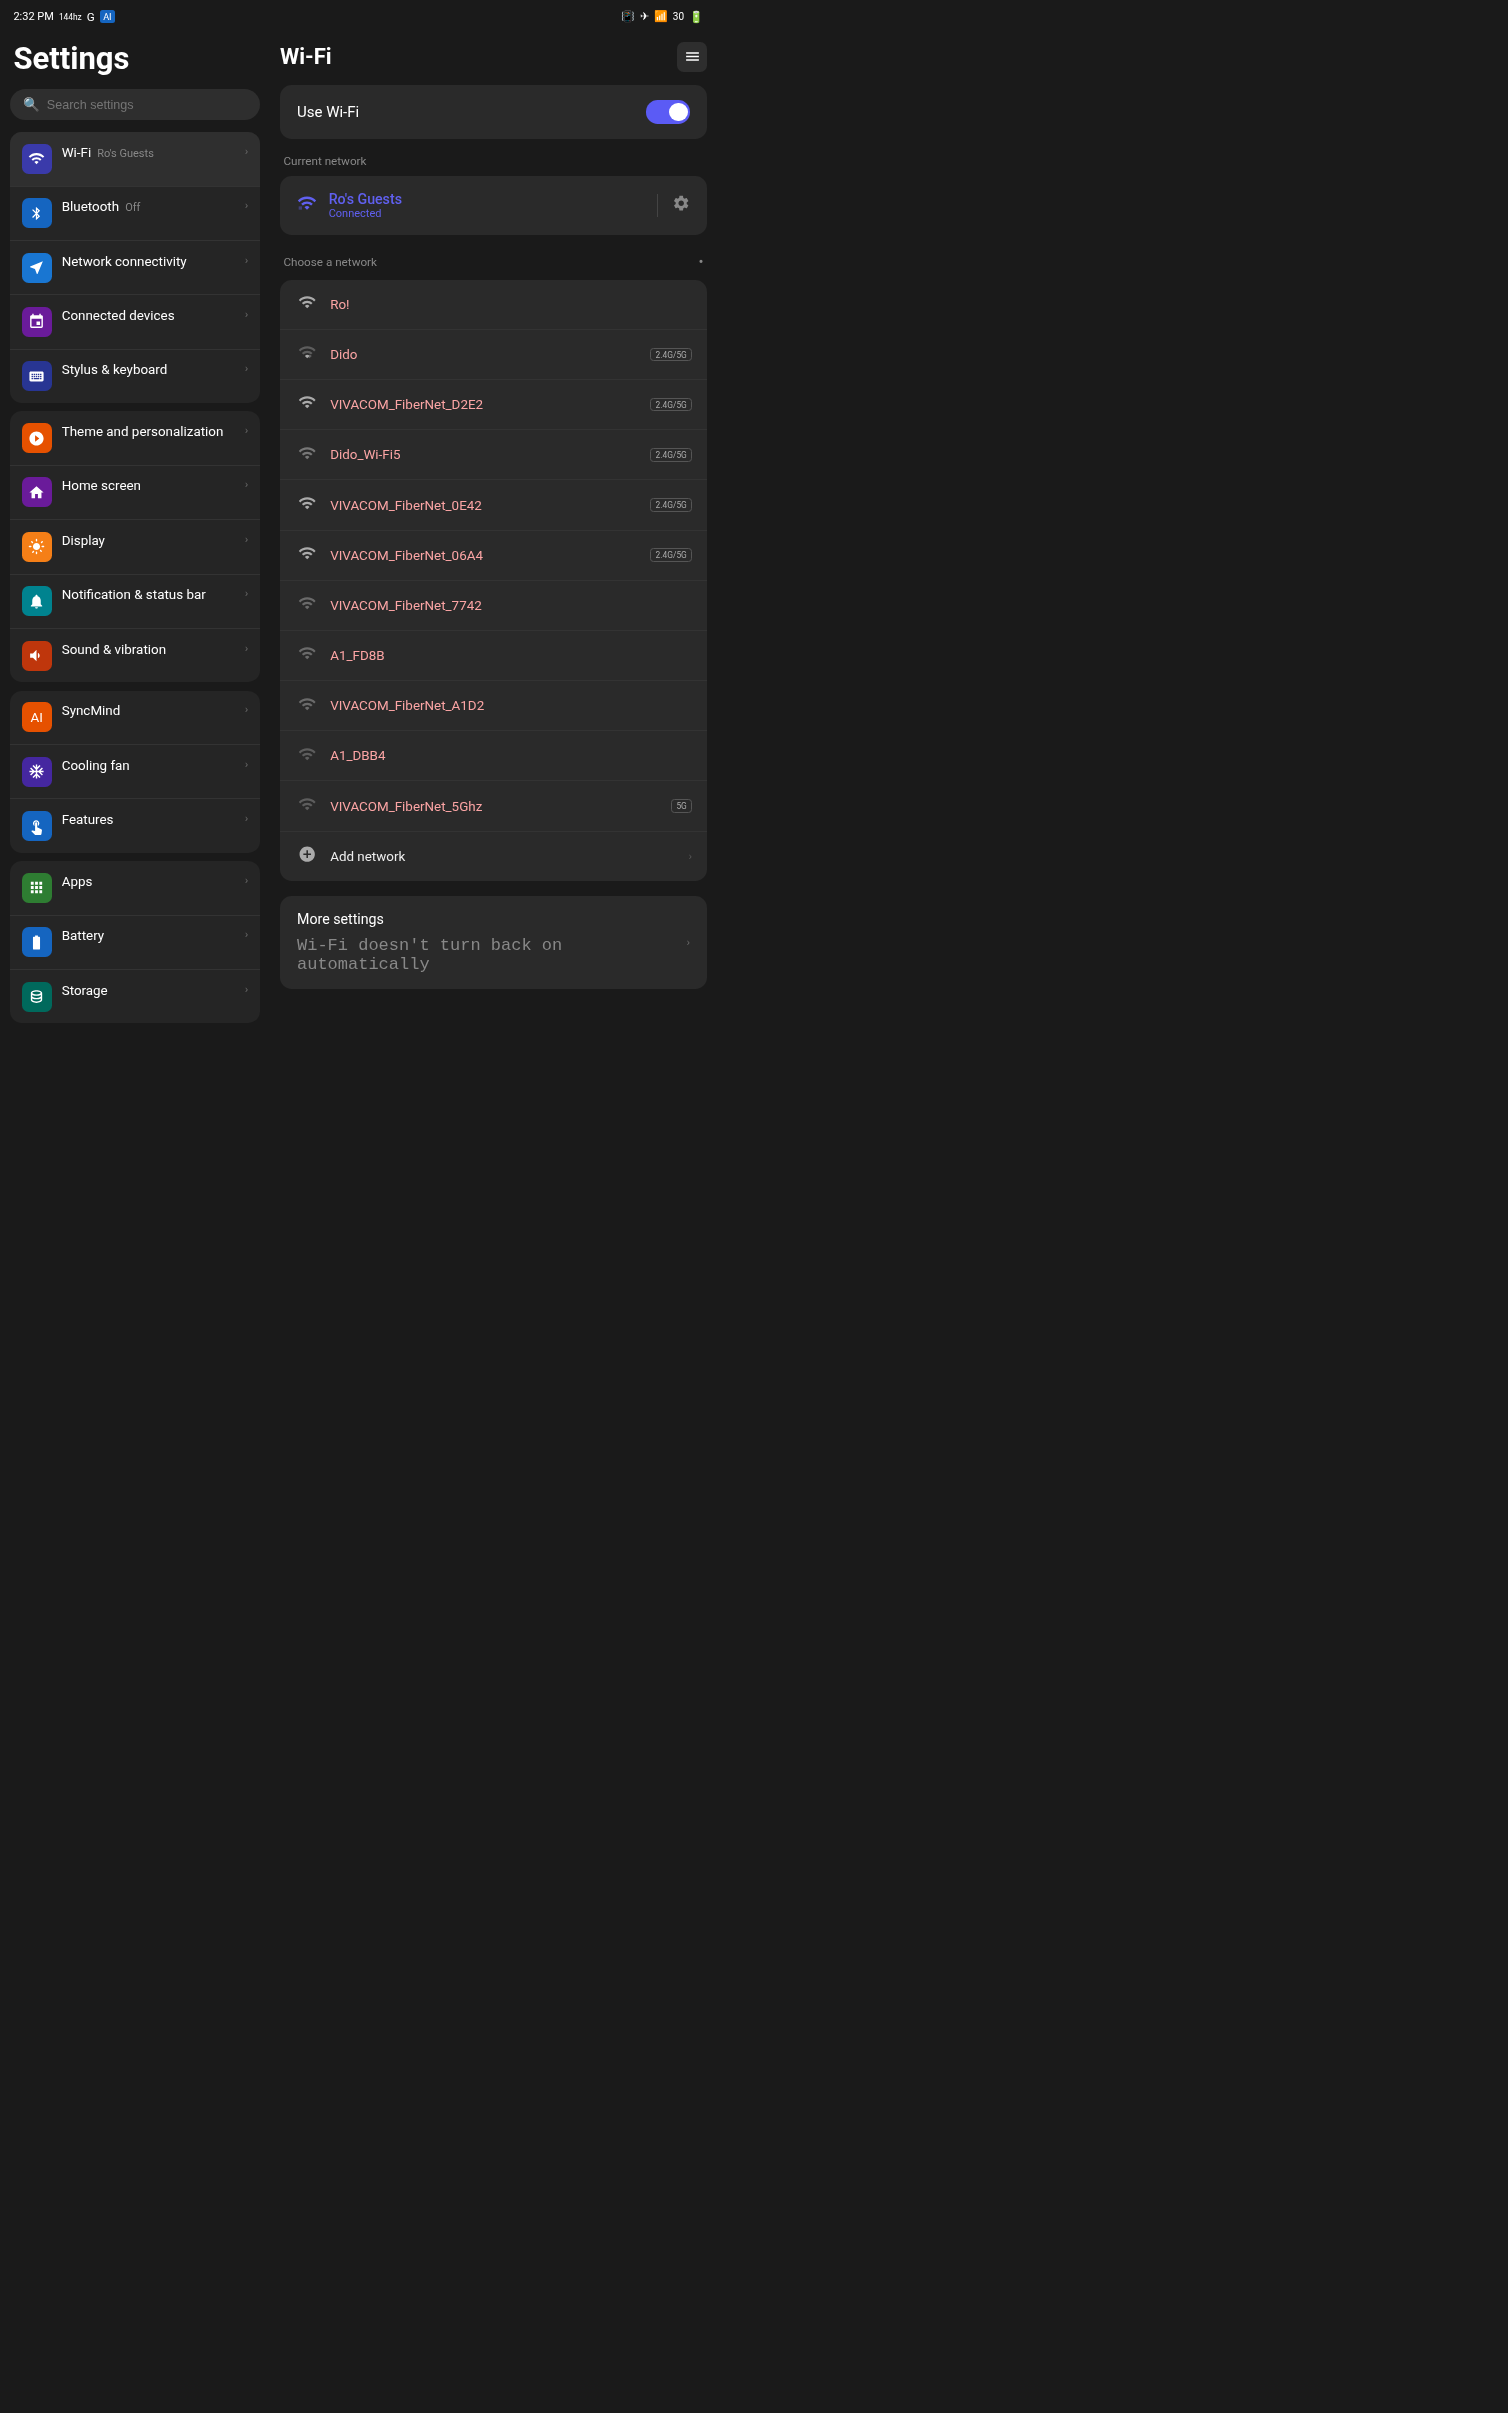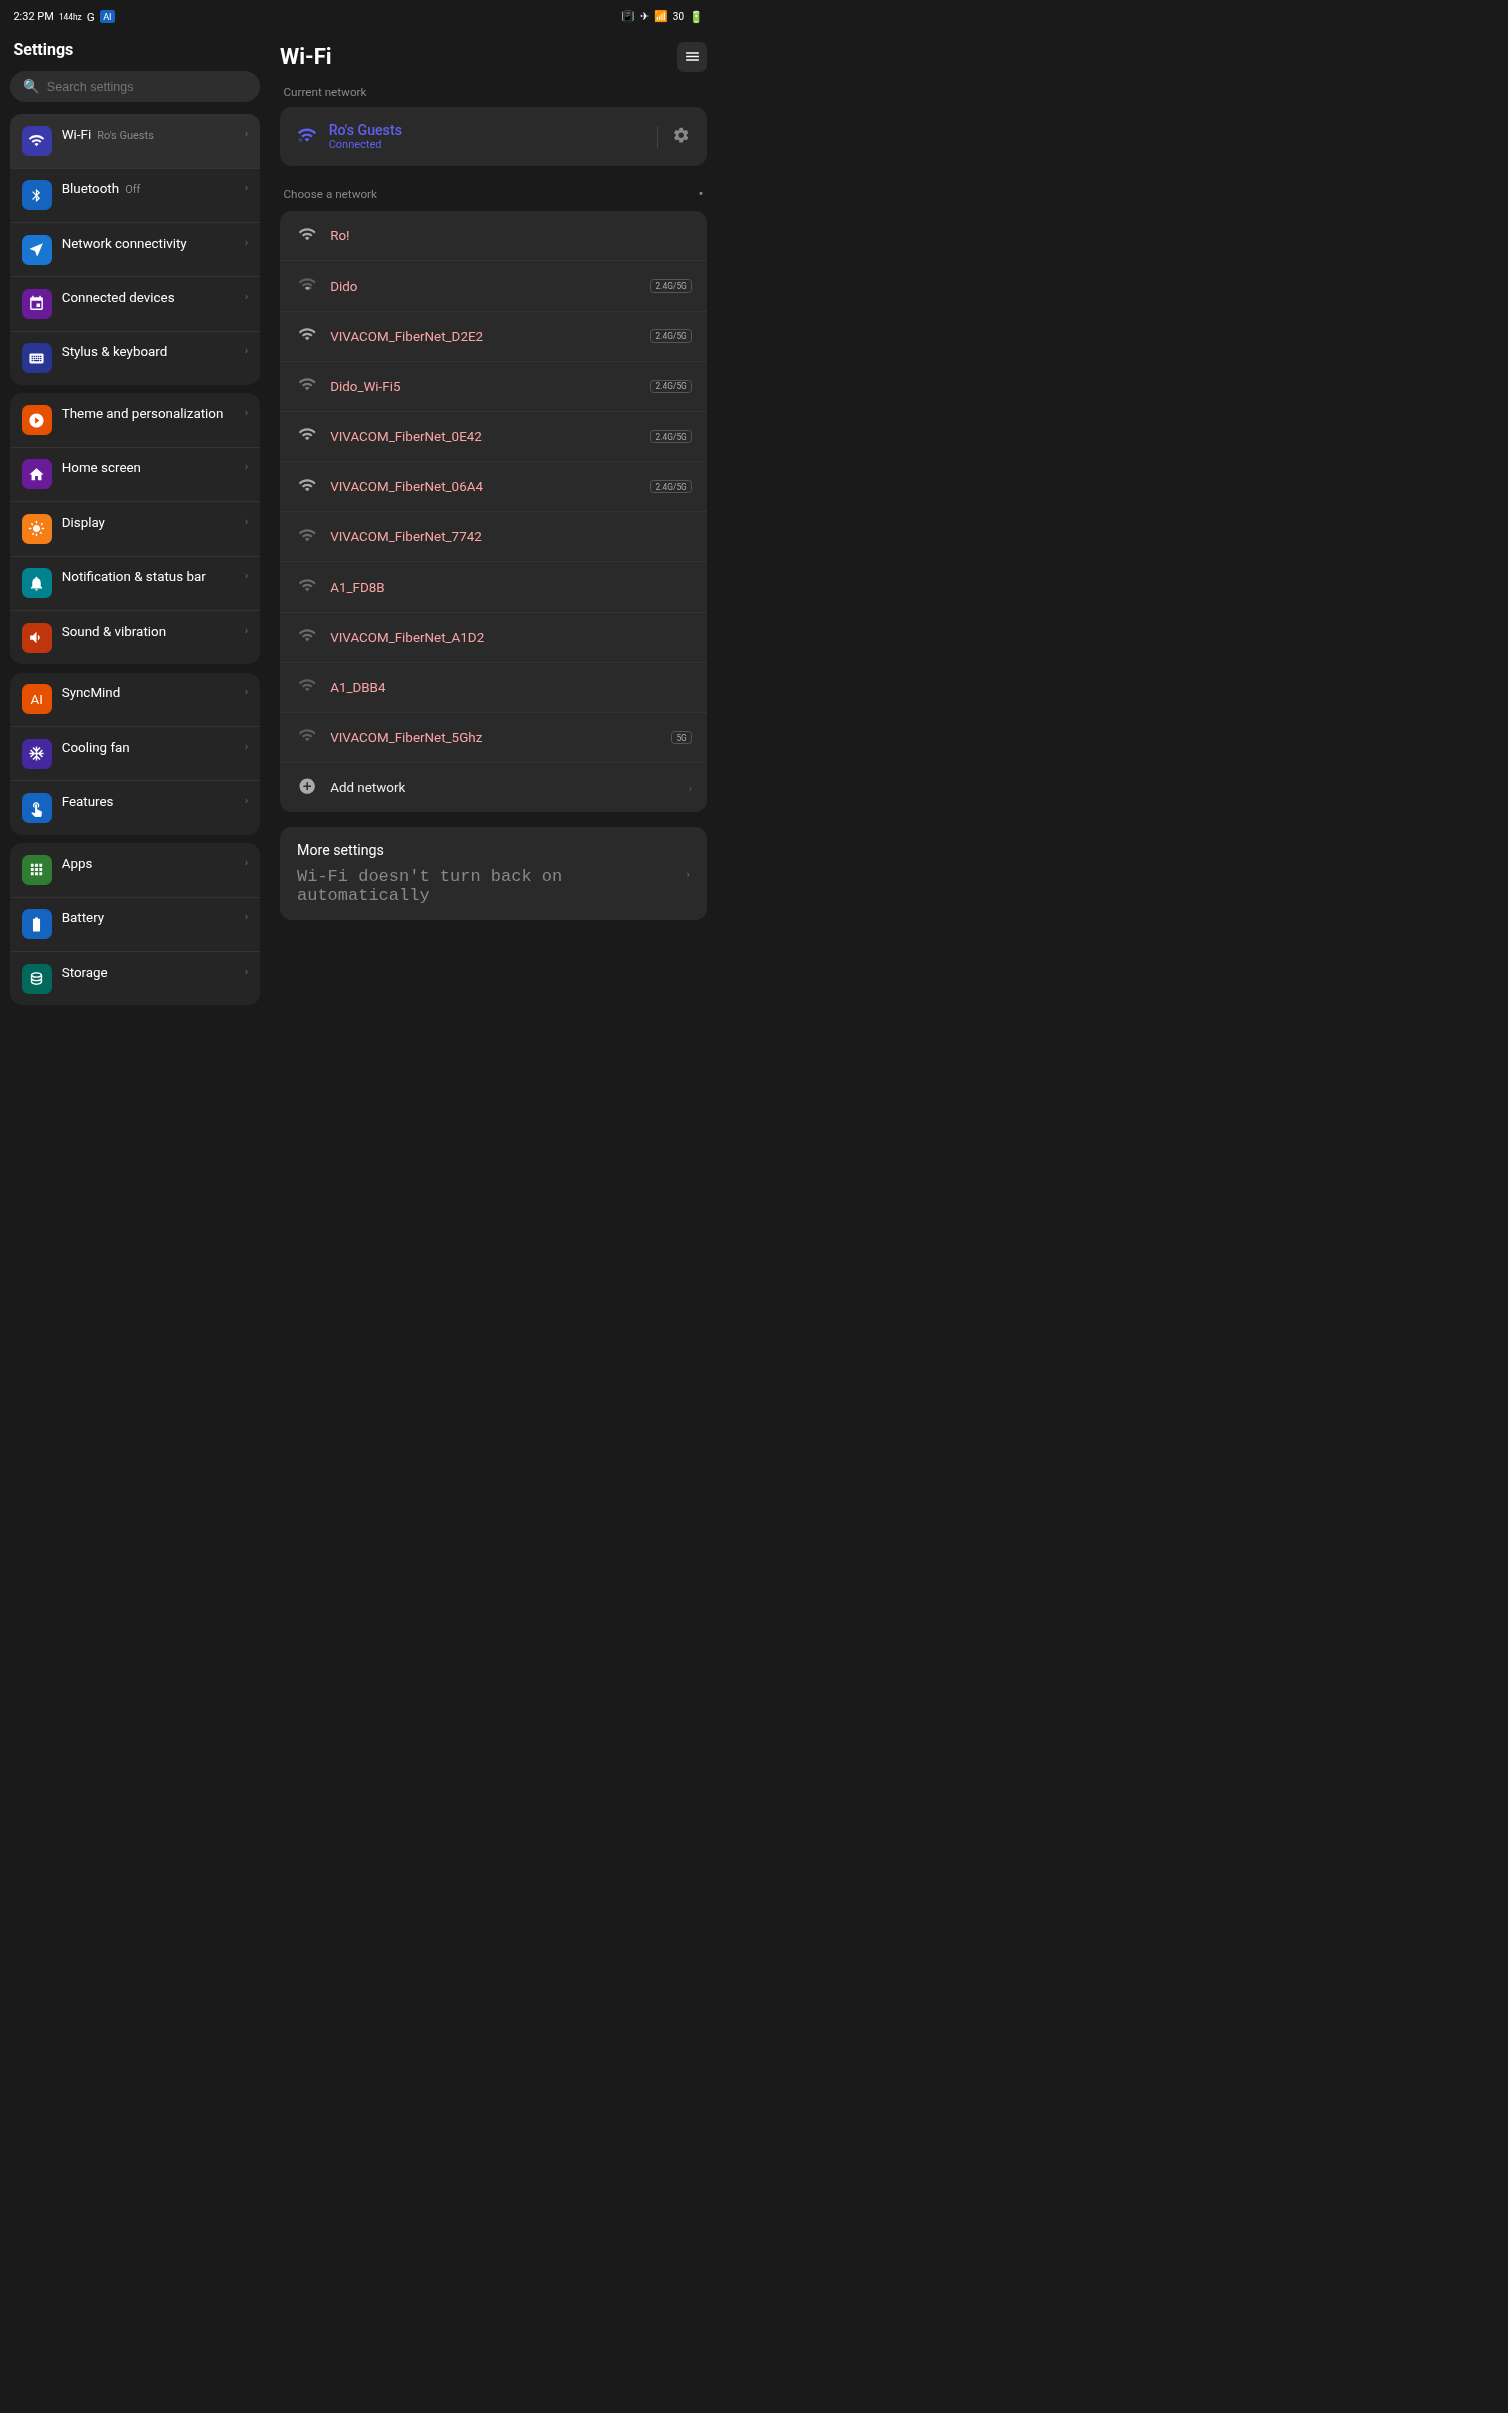--- a/index.html
+++ b/index.html
@@ -38,21 +38,21 @@
     .sidebar {
       width: 260px;
       flex-shrink: 0;
       display: flex;
       flex-direction: column;
       gap: 0;
       padding-right: 10px;
     }
 
     .sidebar-title {
-      font-size: 16px;
+      font-size: 31px;
       font-weight: 700;
       padding: 10px 0 11.7px 3.4px;
       color: #fff;
     }
 
     .search-box {
       background: #2e2e2e;
       border-radius: 20px;
       padding: 8.4px 13.4px;
       display: flex;
@@ -523,20 +523,26 @@
   <div class="right-panel">
     <div class="panel-header">
       <span class="panel-title">Wi-Fi</span>
       <button class="panel-icon-btn">
         <svg width="17" height="17" viewBox="0 0 24 24" fill="white">
             <path d="M3 18h18v-2H3v2zm0-5h18v-2H3v2zm0-7v2h18V6H3z"></path>
           </svg>
       </button>
     </div>
 
+    <div class="wifi-toggle-card">
+      <span class="wifi-toggle-label">Use Wi-Fi</span>
+      <div class="toggle">
+        <div class="toggle-knob"></div>
+      </div>
+    </div>
 
     <div class="section-label">Current network</div>
     <div class="current-network-card">
       <div class="current-network-icon">
         <svg width="20" height="20" viewBox="0 0 24 24" fill="#6060f0">
             <path d="M1 9l2 2c5-5 13-5 18 0l2-2A15.1 15.1 0 0 0 1 9zm8 8l3 3 3-3a4.2 4.2 0 0 0-6 0zm-4-4l2 2a7 7 0 0 1 10 0l2-2A10.1 10.1 0 0 0 5 13z"></path>
             <rect x="2" y="16" width="4" height="4" fill="#6060f0" opacity="0.4"></rect>
           </svg>
       </div>
       <div class="current-network-info">

